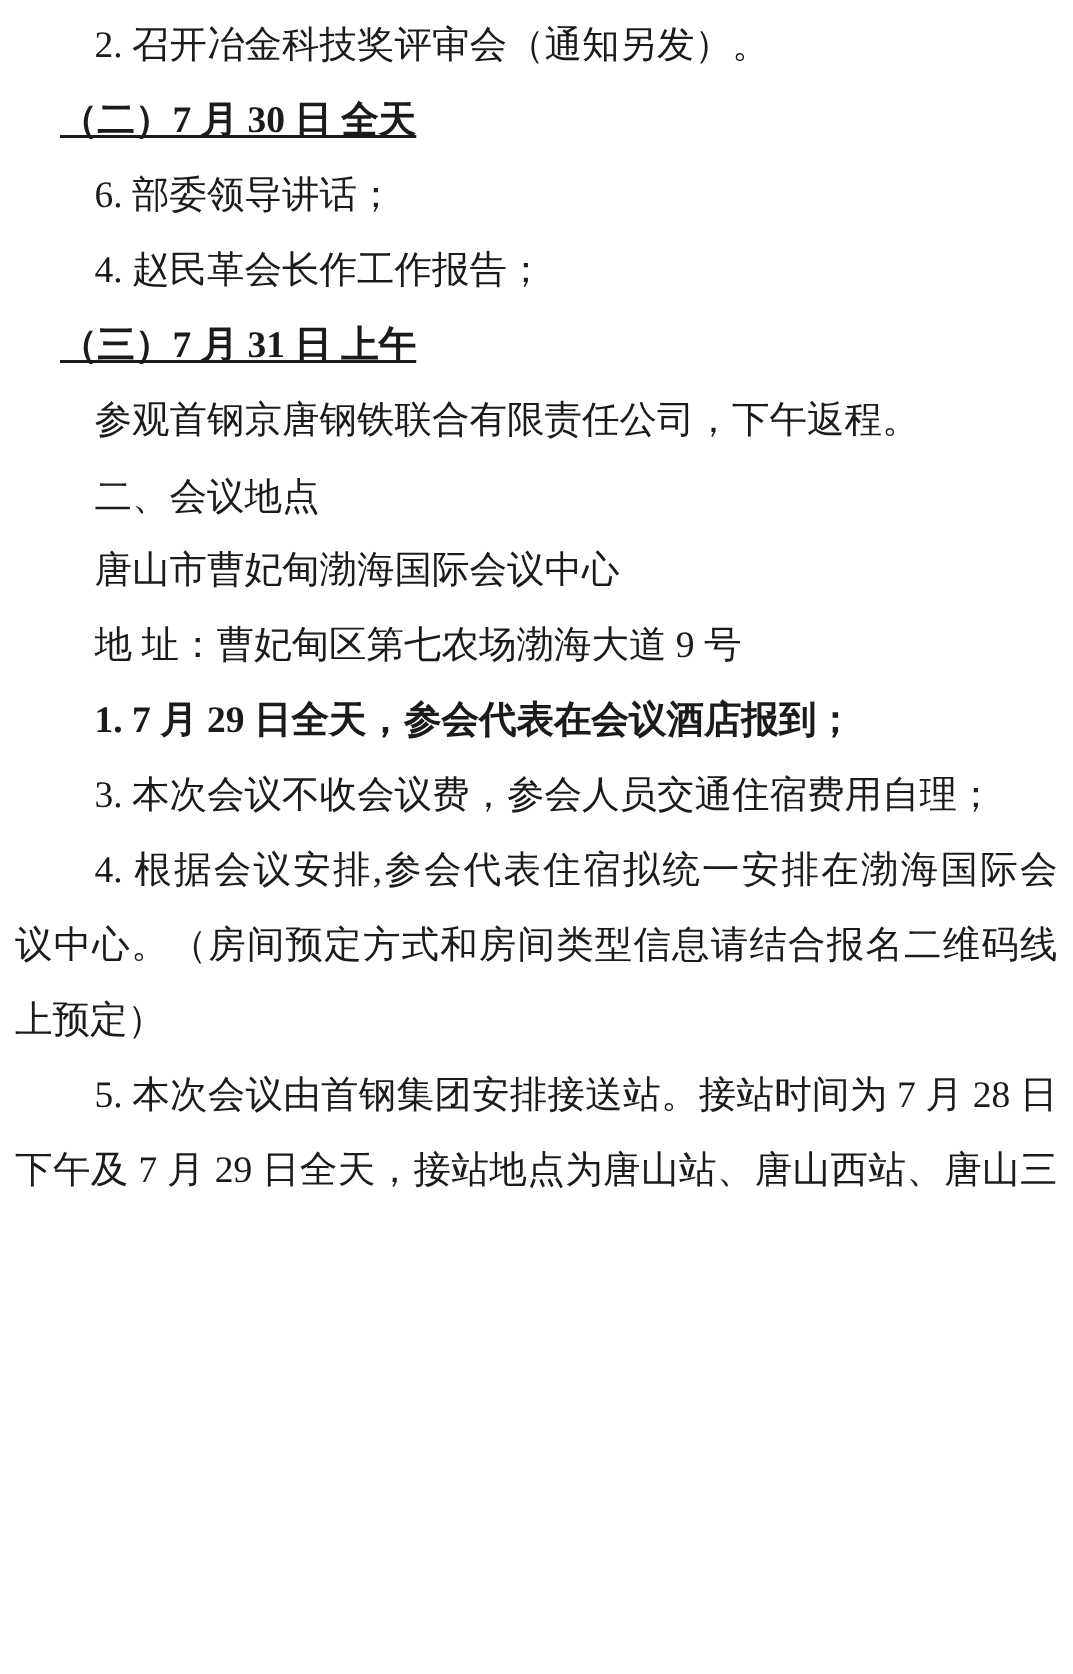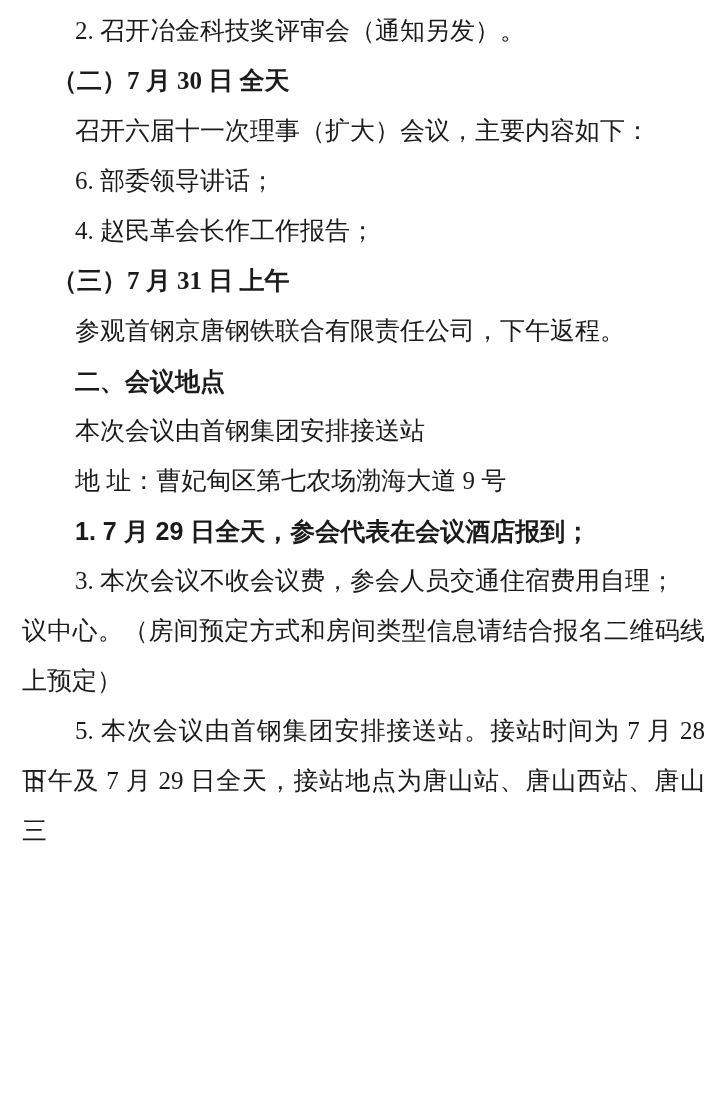--- a/index.html
+++ b/index.html
@@ -9,72 +9,72 @@
   }
   body {
     width: 715px;
     height: 1116px;
     overflow: hidden;
   }
   .doc {
     box-sizing: border-box;
     width: 715px;
     height: 1116px;
-    padding: 6px 10px 0 22px;
+    padding: 6px 10px 0 10px;
     background: #ffffff;
   }
   .line {
     height: 50px;
     line-height: 50px;
     font-size: 25px;
     color: #1b1b1b;
     letter-spacing: 0;
   }
   
   .t-body {
     font-family: "Liberation Serif", "DejaVu Serif", serif;
     font-weight: 400;
   }
   .t-body-bold {
-    font-family: Liberation Sans, sans-serif;
+    font-family: Liberation Serif, serif;
     font-weight: 700;
   }
   .t-sub {
     font-family: "Liberation Serif", "DejaVu Serif", serif;
     font-weight: 700;
   }
   .t-sec {
     font-family: "Liberation Sans", "DejaVu Sans", sans-serif;
-    font-weight: 700;
+    font-weight: 400;
   }
   
   .ind-para  { text-indent: 53px; }
-  .ind-paren { text-indent: 30px; }
+  .ind-paren { text-indent: 30px; text-decoration: underline; }
   .ind-none  { text-indent: 0; }
   
   .jfy {
     text-align: justify;
     text-align-last: justify;
   }
 </style>
 </head>
 <body>
 
 <div class="doc">
   <div>
       <div class="line t-body ind-para">2. 召开冶金科技奖评审会（通知另发）。</div>
       <div class="line t-sub ind-paren">（二）7 月 30 日 全天</div>
-      <div class="line t-body ind-para">召开六届十一次理事（扩大）会议，主要内容如下：</div>
       <div class="line t-body ind-para">6. 部委领导讲话；</div>
       <div class="line t-body ind-para">4. 赵民革会长作工作报告；</div>
       <div class="line t-sub ind-paren">（三）7 月 31 日 上午</div>
       <div class="line t-body ind-para">参观首钢京唐钢铁联合有限责任公司，下午返程。</div>
       <div class="line t-sec ind-para">二、会议地点</div>
-      <div class="line t-body ind-para">本次会议由首钢集团安排接送站</div>
+      <div class="line t-body ind-para">唐山市曹妃甸渤海国际会议中心</div>
       <div class="line t-body ind-para">地 址：曹妃甸区第七农场渤海大道 9 号</div>
       <div class="line t-body-bold ind-para">1. 7 月 29 日全天，参会代表在会议酒店报到；</div>
       <div class="line t-body ind-para">3. 本次会议不收会议费，参会人员交通住宿费用自理；</div>
+      <div class="line t-body ind-para jfy">4. 根据会议安排,参会代表住宿拟统一安排在渤海国际会</div>
       <div class="line t-body ind-none jfy">议中心。（房间预定方式和房间类型信息请结合报名二维码线</div>
       <div class="line t-body ind-none">上预定）</div>
       <div class="line t-body ind-para jfy">5. 本次会议由首钢集团安排接送站。接站时间为 7 月 28 日</div>
       <div class="line t-body ind-none jfy">下午及 7 月 29 日全天，接站地点为唐山站、唐山西站、唐山三</div>
     </div>
 </div>
 
 </body></html>

